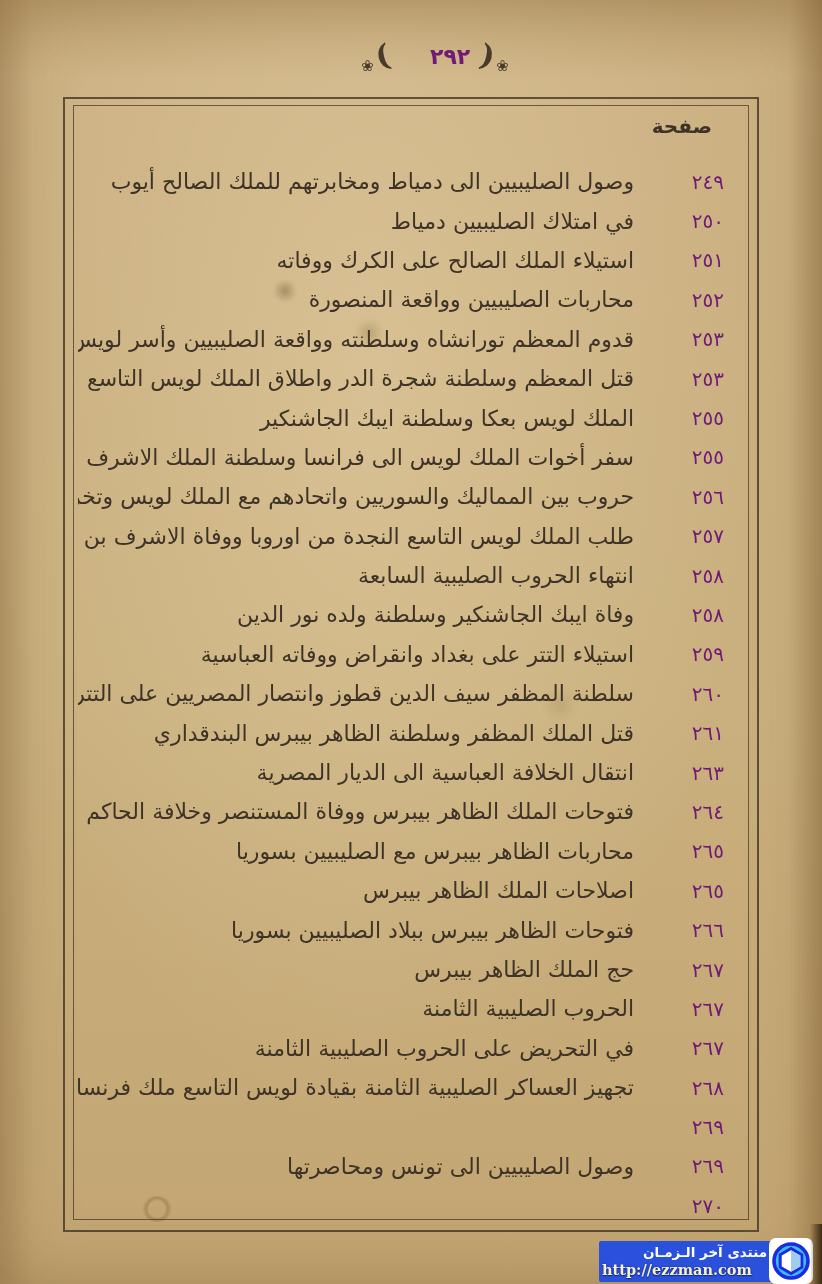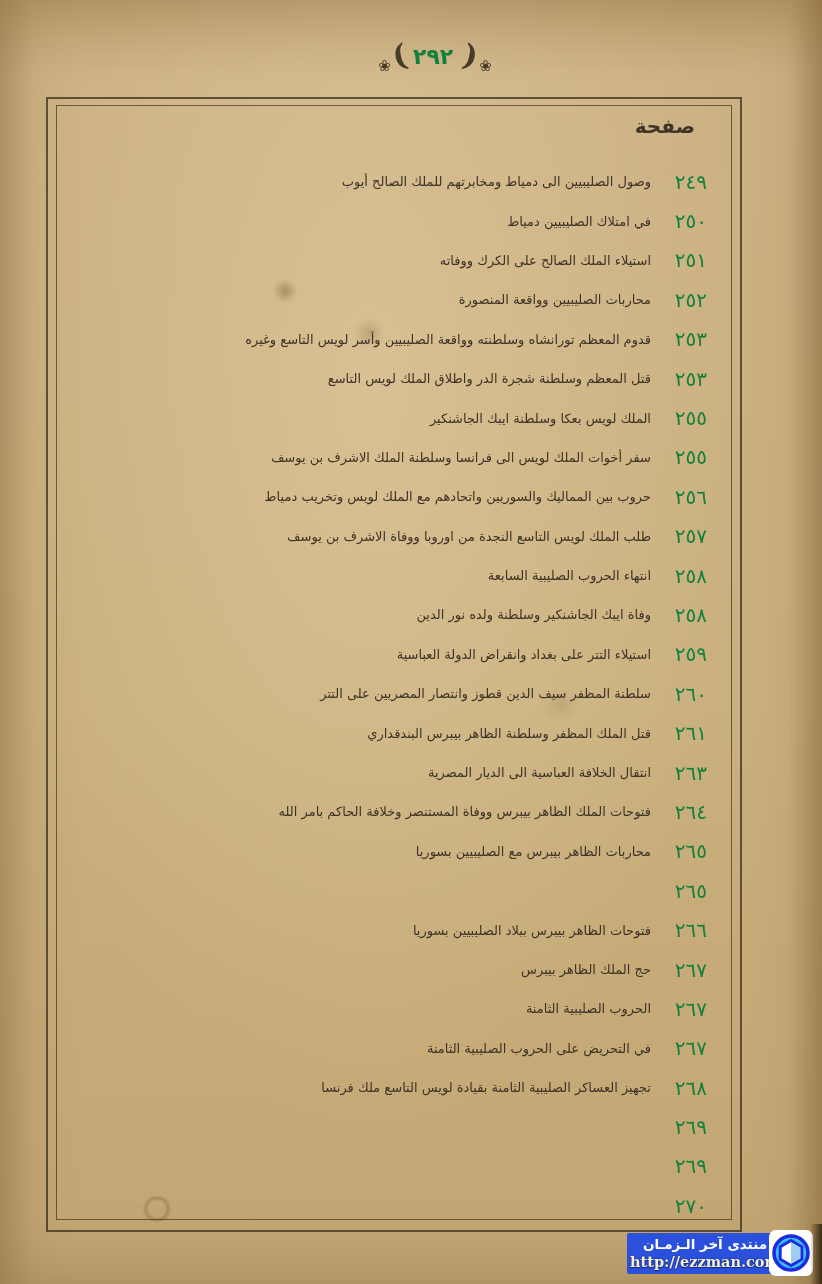--- a/index.html
+++ b/index.html
@@ -25,48 +25,49 @@
     color:#473b29;
   }
   .ornament .rosette{font-size:15px;transform:translateY(8px);}
   .ornament .paren{font-family:"DejaVu Serif",serif;font-size:30px;font-weight:bold;line-height:1;}
   .ornament .paren.open{transform:rotate(-14deg) translateY(-2px);margin:0 6px 0 2px;}
   .ornament .paren.close{transform:rotate(14deg) translateY(-2px);margin:0 2px 0 6px;}
   .ornament .num{font-size:22px;font-weight:bold;letter-spacing:4px;transform:translateY(-2px);}
 
   
   .frame{
-    position:absolute;left:46px;top:97px;width:692px;height:1131px;
+    position:absolute;left:63px;top:97px;width:692px;height:1131px;
     border:2px solid rgba(62,50,34,.78);
   }
   .frame-inner{
     position:absolute;left:8px;top:6px;right:8px;bottom:10px;
     border:1.6px solid rgba(62,50,34,.70);
   }
   .page-col-header{
     position:absolute;top:8px;right:36px;
     font-size:20px;font-weight:bold;color:#3d3326;direction:rtl;
   }
   .toc{
     position:absolute;top:56px;left:4px;right:0;direction:rtl;
   }
   .row{
     height:39.4px;display:flex;align-items:center;
     padding:0 24px 0 12px;white-space:nowrap;overflow:hidden;
   }
   .num{
-    width:44px;flex:0 0 44px;font-size:20px;color:#15803d;
+    width:44px;flex:0 0 44px;font-size:20px;color:#701a75;
     letter-spacing:2px;
+    margin-left:34px;
   }
   .ttl{
-    font-size:13px;color:#3d3326;margin-right:12px;
+    font-size:22px;color:#3d3326;margin-right:12px;
   }
 
   
-  .banner{position:absolute;right:9px;bottom:8px;width:186px;height:46px;direction:ltr;}
+  .banner{position:absolute;right:9px;bottom:0;width:186px;height:46px;direction:ltr;padding-left:28px;}
   .banner-strip{
     position:absolute;left:0;top:3px;right:18px;bottom:2px;
     background:#2b51dc;border-radius:2px;
     display:flex;flex-direction:column;justify-content:center;
   }
   .banner-name{
     direction:rtl;text-align:right;padding-right:28px;
     color:#ffffff;font-weight:bold;font-size:13.5px;line-height:17px;
   }
   .banner-url{
@@ -148,21 +149,21 @@
         <div class="row">
           <span class="num">٢٥٨</span>
           <span class="ttl">انتهاء الحروب الصليبية السابعة</span>
         </div>
         <div class="row">
           <span class="num">٢٥٨</span>
           <span class="ttl">وفاة ايبك الجاشنكير وسلطنة ولده نور الدين</span>
         </div>
         <div class="row">
           <span class="num">٢٥٩</span>
-          <span class="ttl">استيلاء التتر على بغداد وانقراض الدولة العباسية</span>
+          <span class="ttl">استيلاء التتر على بغداد وانقراض ووفاته العباسية</span>
         </div>
         <div class="row">
           <span class="num">٢٦٠</span>
           <span class="ttl">سلطنة المظفر سيف الدين قطوز وانتصار المصريين على التتر</span>
         </div>
         <div class="row">
           <span class="num">٢٦١</span>
           <span class="ttl">قتل الملك المظفر وسلطنة الظاهر بيبرس البندقداري</span>
         </div>
         <div class="row">
@@ -172,20 +173,21 @@
         <div class="row">
           <span class="num">٢٦٤</span>
           <span class="ttl">فتوحات الملك الظاهر بيبرس ووفاة المستنصر وخلافة الحاكم بامر الله</span>
         </div>
         <div class="row">
           <span class="num">٢٦٥</span>
           <span class="ttl">محاربات الظاهر بيبرس مع الصليبيين بسوريا</span>
         </div>
         <div class="row">
           <span class="num">٢٦٥</span>
+          <span class="ttl">اصلاحات الملك الظاهر بيبرس</span>
         </div>
         <div class="row">
           <span class="num">٢٦٦</span>
           <span class="ttl">فتوحات الظاهر بيبرس ببلاد الصليبيين بسوريا</span>
         </div>
         <div class="row">
           <span class="num">٢٦٧</span>
           <span class="ttl">حج الملك الظاهر بيبرس</span>
         </div>
         <div class="row">
@@ -198,20 +200,21 @@
         </div>
         <div class="row">
           <span class="num">٢٦٨</span>
           <span class="ttl">تجهيز العساكر الصليبية الثامنة بقيادة لويس التاسع ملك فرنسا</span>
         </div>
         <div class="row">
           <span class="num">٢٦٩</span>
         </div>
         <div class="row">
           <span class="num">٢٦٩</span>
+          <span class="ttl">وصول الصليبيين الى تونس ومحاصرتها</span>
         </div>
         <div class="row">
           <span class="num">٢٧٠</span>
         </div>
       </div>
   </div>
 </div>
 
 <div class="banner">
   <div class="banner-strip">

